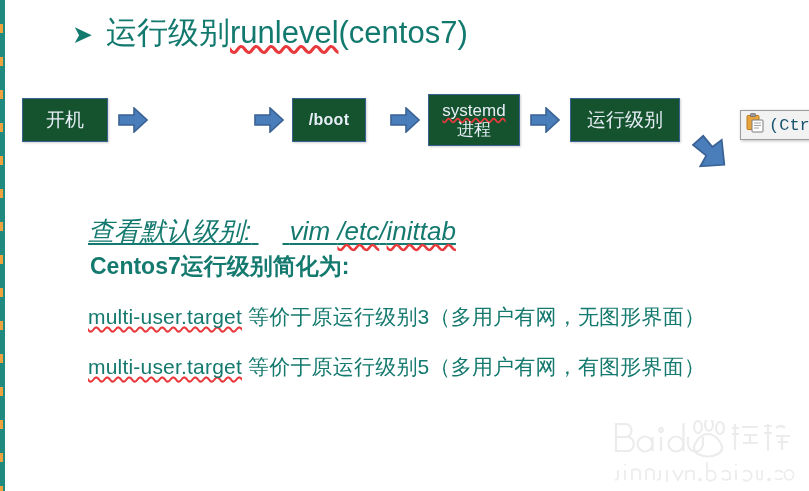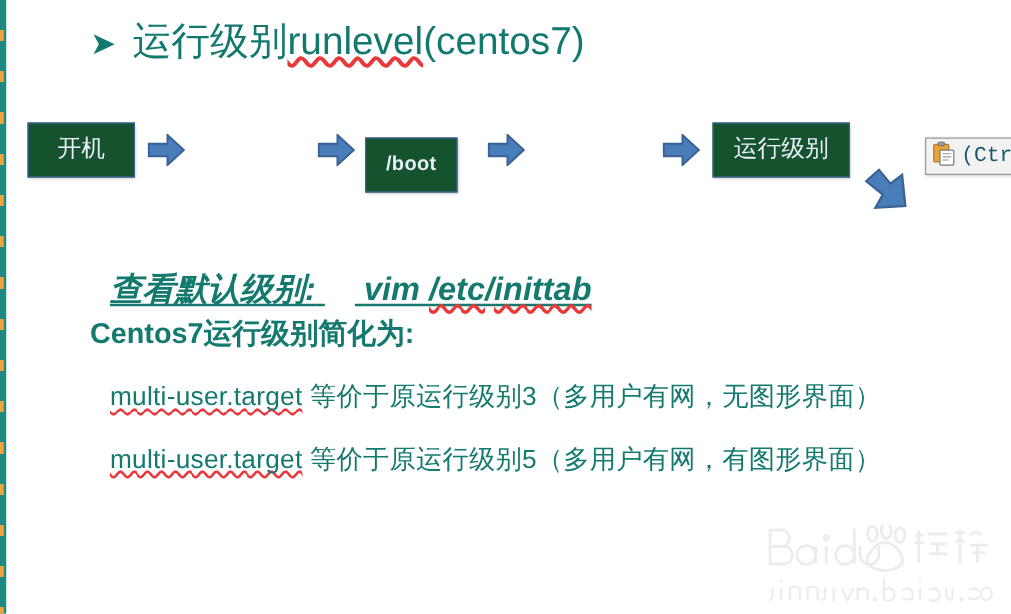--- a/index.html
+++ b/index.html
@@ -76,21 +76,21 @@
     justify-content: center;
     text-align: center;
     font-size: 19px;
     line-height: 1.12;
     box-shadow: 1px 1px 2px rgba(0,0,0,0.18);
   }
   .flow-box.small-latin { font-size: 16px; font-weight: bold; letter-spacing: .3px; }
 
   #box-boot   { left: 22px;  top: 98px;  width: 86px;  height: 44px; }
   #box-bios   { left: 160px; top: 98px;  width: 86px;  height: 44px; }
-  #box-bootdir{ left: 292px; top: 110px;  width: 74px;  height: 44px; }
+  #box-bootdir{ left: 292px; top: 98px;  width: 74px;  height: 44px; }
   #box-systemd{ left: 428px; top: 94px;  width: 92px;  height: 52px;
                 flex-direction: column; font-size: 17px; }
   #box-runlevel{ left: 570px; top: 98px; width: 110px; height: 44px; }
   #box-service{ left: 563px; top: 170px; width: 230px; height: 38px; font-size: 20px; }
 
   .arrow-right {
     position: absolute;
     width: 30px; height: 26px;
   }
   #arrow-1 { left: 118px; top: 107px; }
@@ -122,32 +122,32 @@
     font-size: 8px;
     color: #333;
     line-height: 1;
   }
 
   
   #line-default {
     position: absolute;
     left: 88px; top: 214px;
     font-size: 26px;
-    font-weight: bold;
+    font-weight: normal;
     font-style: italic;
     color: #14796e;
     white-space: nowrap;
     text-decoration: underline;
     text-underline-offset: 3px;
   }
   #line-default .gap { display:inline-block; width: 24px; }
 
   #line-centos {
     position: absolute;
-    left: 72px; top: 251px;
+    left: 90px; top: 251px;
     font-size: 23px;
     font-weight: bold;
     color: #14796e;
     white-space: nowrap;
   }
 
   .line-target {
     position: absolute;
     left: 88px;
     font-size: 21px;
@@ -201,20 +201,24 @@
   <div class="flow-box small-latin" id="box-bootdir">
     <span>/boot</span>
   </div>
 
   <div class="arrow-right" id="arrow-3">
     <svg viewBox="0 0 30 26" width="30" height="26">
       <polygon points="1,8 16,8 16,1 29,13 16,25 16,18 1,18" fill="#4a7ebb" stroke="#3a6295" stroke-width="1.6"></polygon>
     </svg>
   </div>
 
+  <div class="flow-box" id="box-systemd">
+    <span class="sp-red">systemd</span>
+    <span>进程</span>
+  </div>
 
   <div class="arrow-right" id="arrow-4">
     <svg viewBox="0 0 30 26" width="30" height="26">
       <polygon points="1,8 16,8 16,1 29,13 16,25 16,18 1,18" fill="#4a7ebb" stroke="#3a6295" stroke-width="1.6"></polygon>
     </svg>
   </div>
 
   <div class="flow-box" id="box-runlevel">
     <span>运行级别</span>
   </div>

